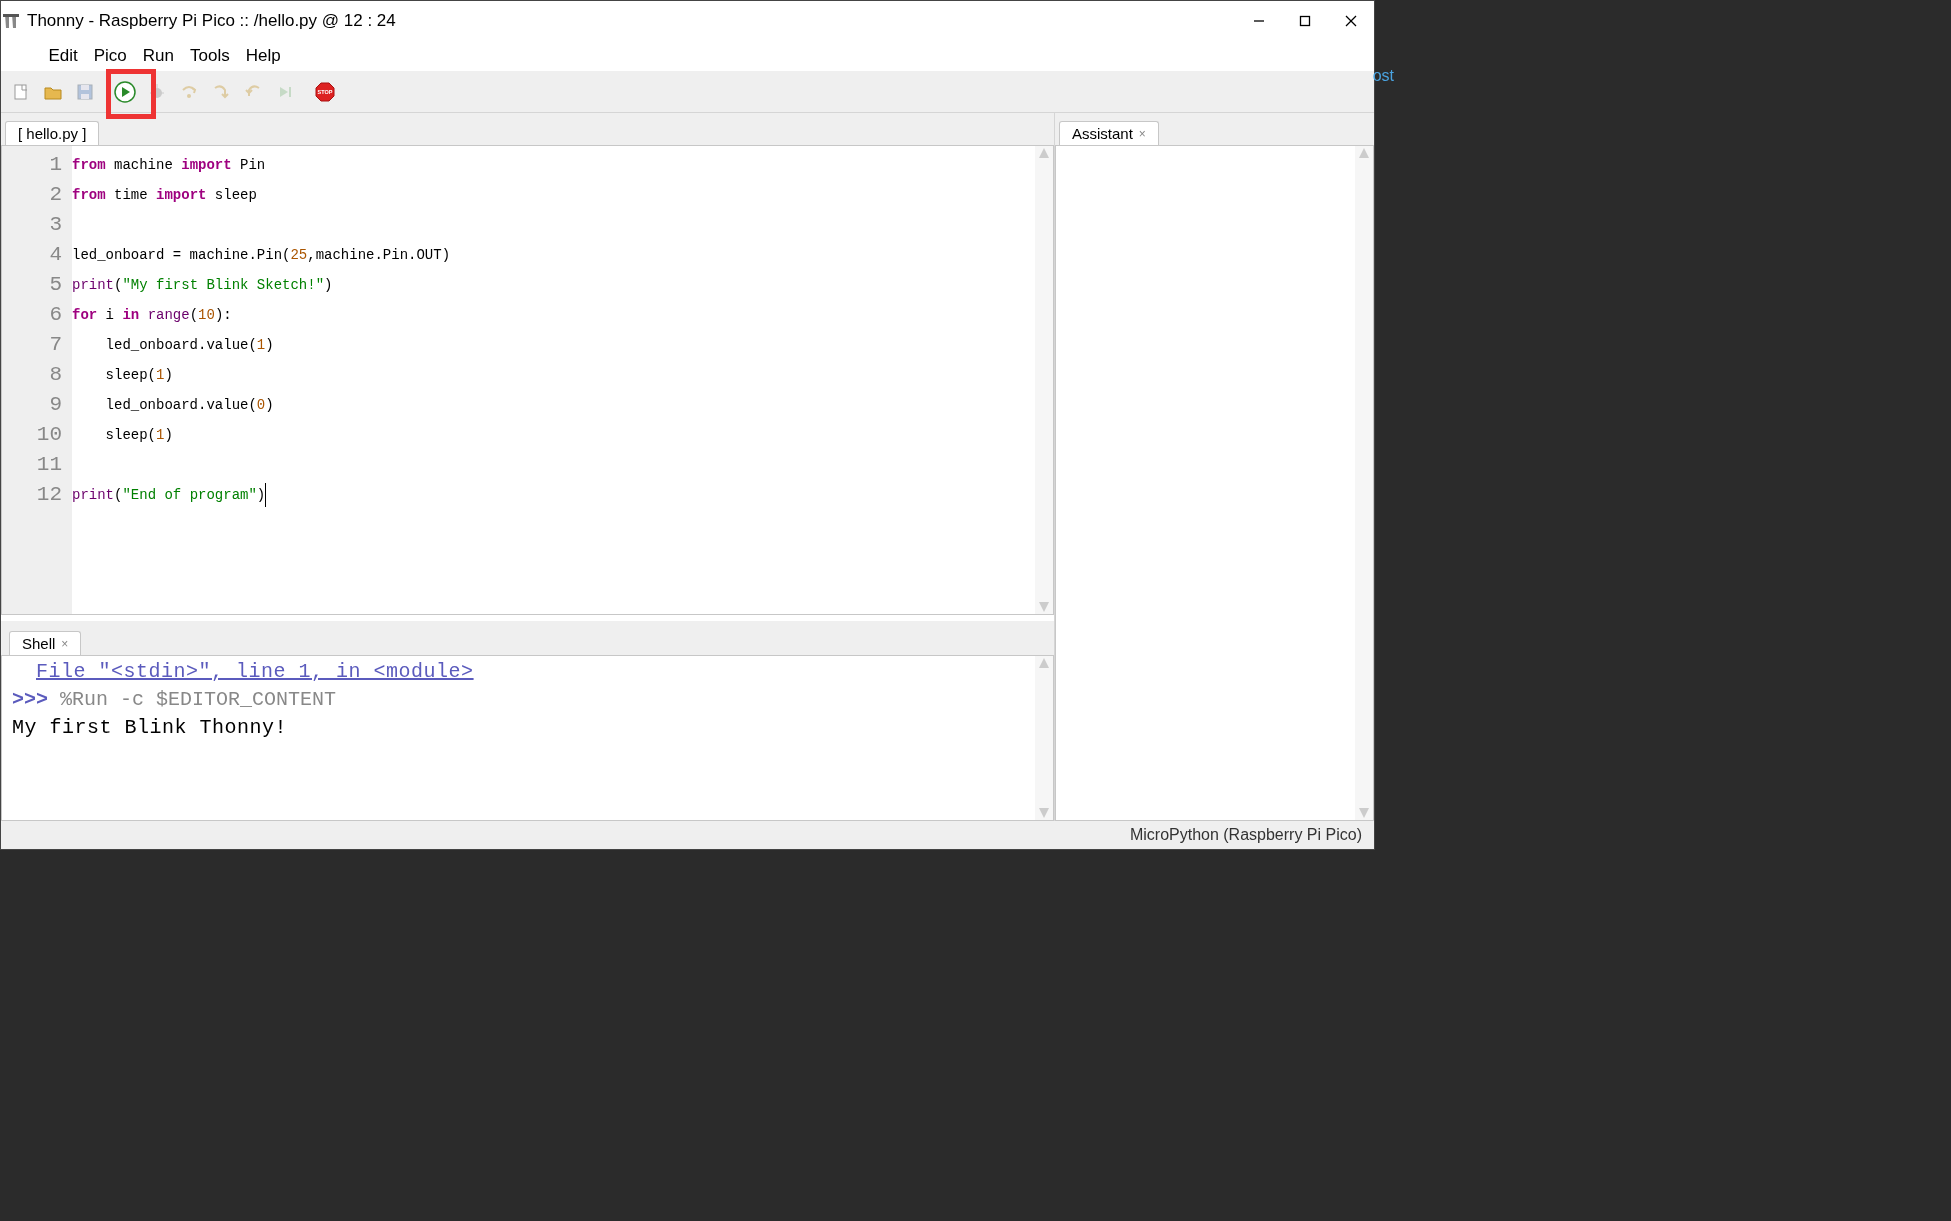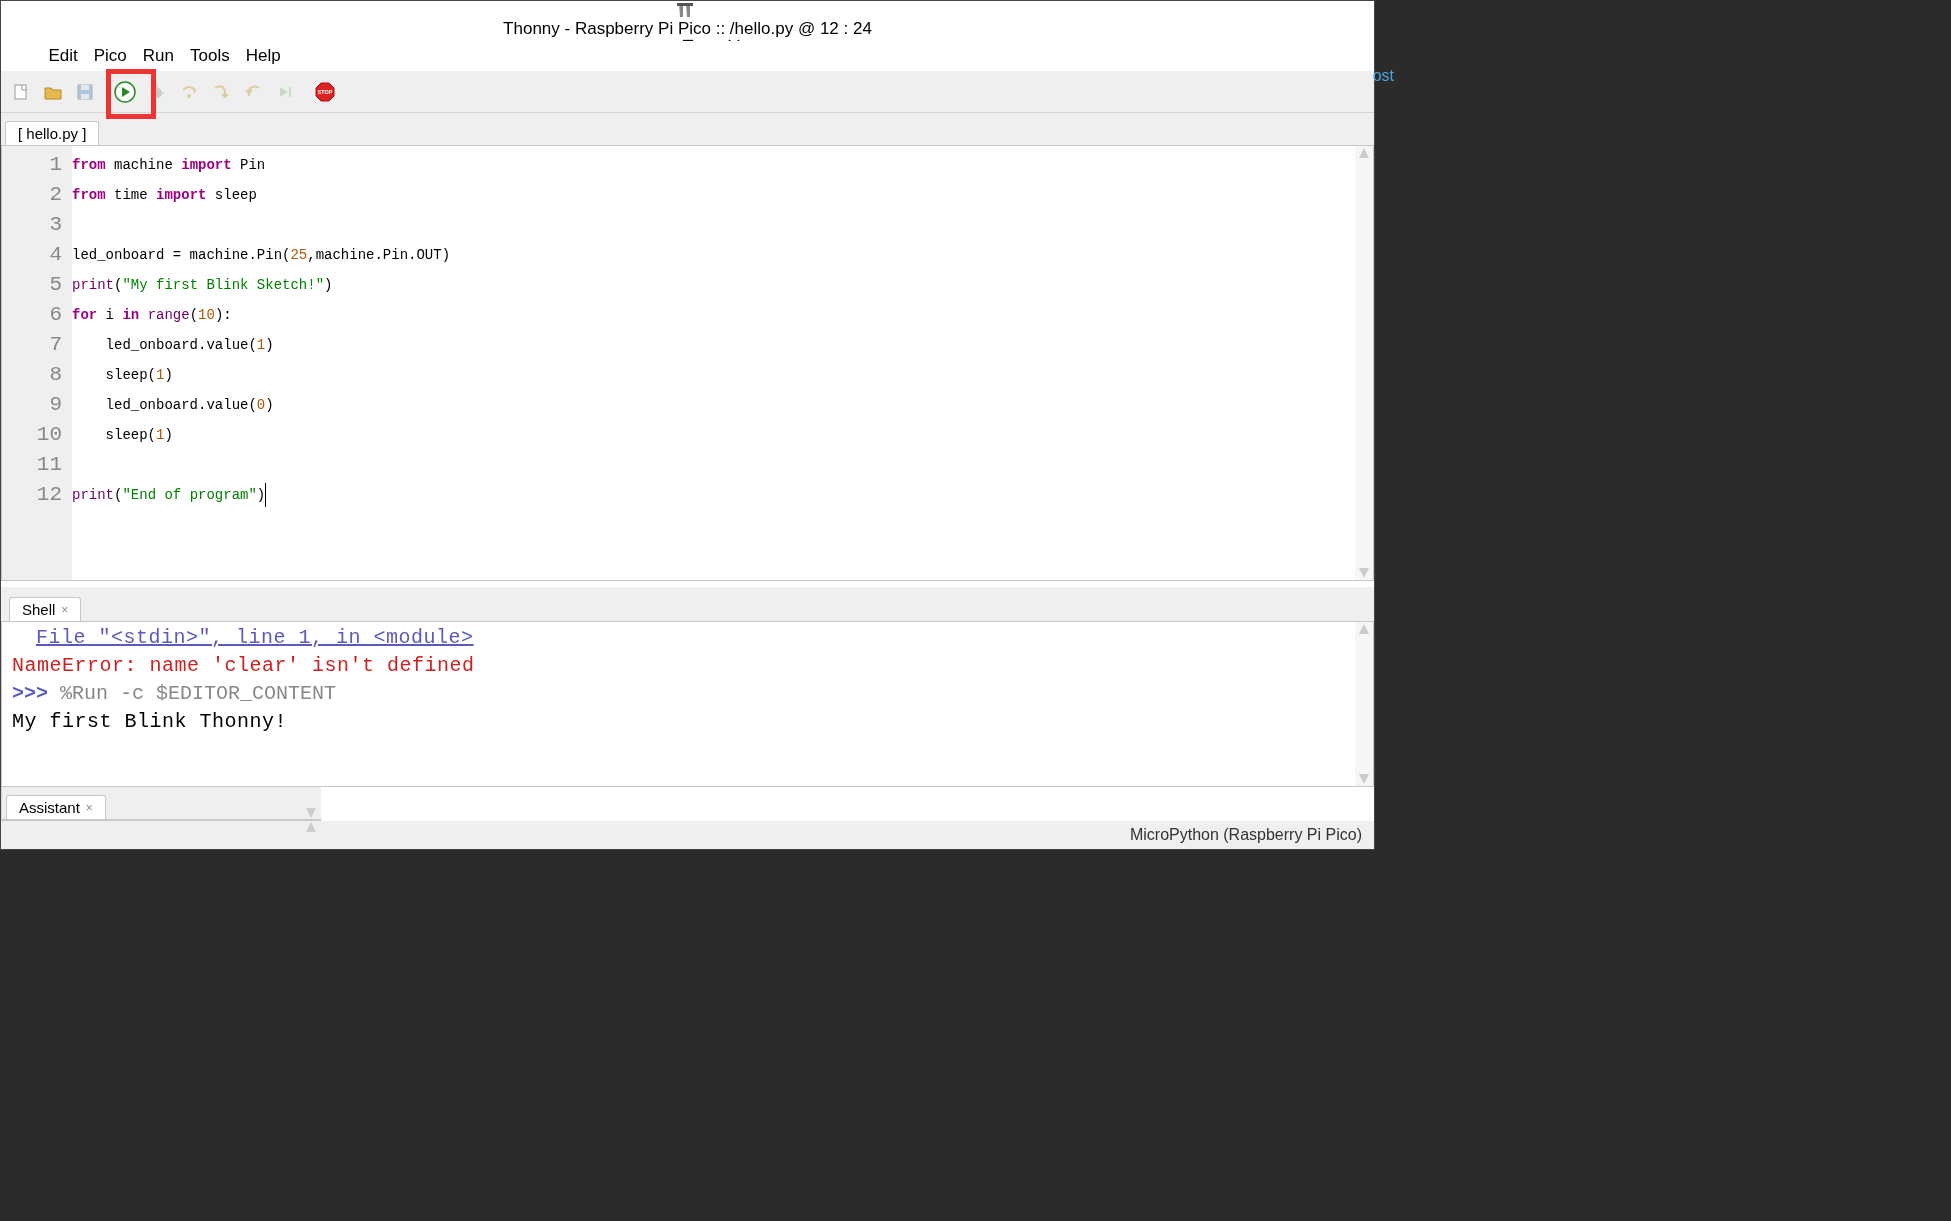--- a/index.html
+++ b/index.html
@@ -1,34 +1,34 @@
 <!DOCTYPE html>
 <html><head>
 <meta charset="utf-8">
 <style>
   * { box-sizing: border-box; margin: 0; padding: 0; }
   html, body { width: 100%; height: 100%; font-family: "Segoe UI", Tahoma, sans-serif; font-size: 14px; background: #2b2b2b; }
   .app { width: 1375px; height: 850px; background: #fff; display: flex; flex-direction: column; border: 1px solid #444; position: relative; margin: 0; }
   
-  .titlebar { height: 40px; display: flex; align-items: center; padding: 0 0; background: #fff; color: #000; font-size: 17px; flex-direction: column; }
+  .titlebar { height: 40px; display: flex; align-items: center; padding: 0 0; background: #fff; color: #000; font-size: 17px; }
   .titlebar .app-icon { width: 20px; height: 20px; margin-right: 6px; display:flex;align-items:center;justify-content:center; }
   .titlebar .title { flex: 1; }
   .win-controls { display: flex; height: 100%; }
   .win-btn { width: 46px; height: 100%; display:flex;align-items:center;justify-content:center; cursor: pointer; }
   
   .menubar { height: 30px; display: flex; align-items: center; padding: 0 0; background: #fff; font-size: 17px; }
   .menubar .menu-item { padding: 2px 8px; cursor: pointer; }
   .menubar .menu-item:first-child { padding-left: 4px; margin-top: 48px; }
   
   .toolbar { height: 42px; background: #efefef; display: flex; align-items: center; padding: 0 6px; gap: 4px; border-bottom: 1px solid #d5d5d5; position: relative; }
   .tool-btn { width: 28px; height: 28px; display:flex;align-items:center;justify-content:center; cursor: pointer; border-radius:3px; }
   .red-highlight { position:absolute; left:105px; top:-2px; width:50px; height:50px; border:5px solid #e33; pointer-events:none; z-index:5; }
 
   
-  .workspace { flex: 1; display: flex; flex-direction: column; min-height: 0; }
+  .workspace { flex: 1; display: flex; flex-direction: row; min-height: 0; }
   .left-col { flex: 1; display:flex; flex-direction:column; min-width:0; }
   .right-col { width: 320px; border-left:1px solid #d5d5d5; display:flex; flex-direction:column; background:#f6f6f6; }
 
   
   .tabrow { height: 32px; background:#efefef; display:flex; align-items:flex-end; padding: 0 4px; }
   .tab { background:#fff; border:1px solid #c7c7c7; border-bottom:none; padding: 3px 12px; font-size:15px; border-radius:3px 3px 0 0; margin-right:4px; cursor:pointer; position:relative; display:flex; align-items:center; gap:6px;}
   .tab .closex { font-size:12px; color:#888; }
 
   
   .editor { flex:1; display:flex; background:#fff; border:1px solid #c7c7c7; margin:0 0 6px 0; min-height:0; position:relative;}
@@ -206,21 +206,20 @@
 
       <div class="shell-wrap">
         <div class="shell-tabrow">
           <div class="tab">
             <span>Shell</span>
             <span class="closex">×</span>
           </div>
         </div>
         <div class="shell-body">
           <div class="row trace">File "&lt;stdin&gt;", line 1, in &lt;module&gt;</div>
-          <div class="row err">NameError: name 'clear' isn't defined</div>
           <div class="row"><span class="prompt">&gt;&gt;&gt; </span><span class="cmd">%Run -c $EDITOR_CONTENT</span></div>
           <div class="row out">My first Blink Thonny!</div>
           <div class="scrollbar-v"></div>
         </div>
       </div>
 
     </div>
 
     <div class="right-col">
       <div class="assistant-tab">

